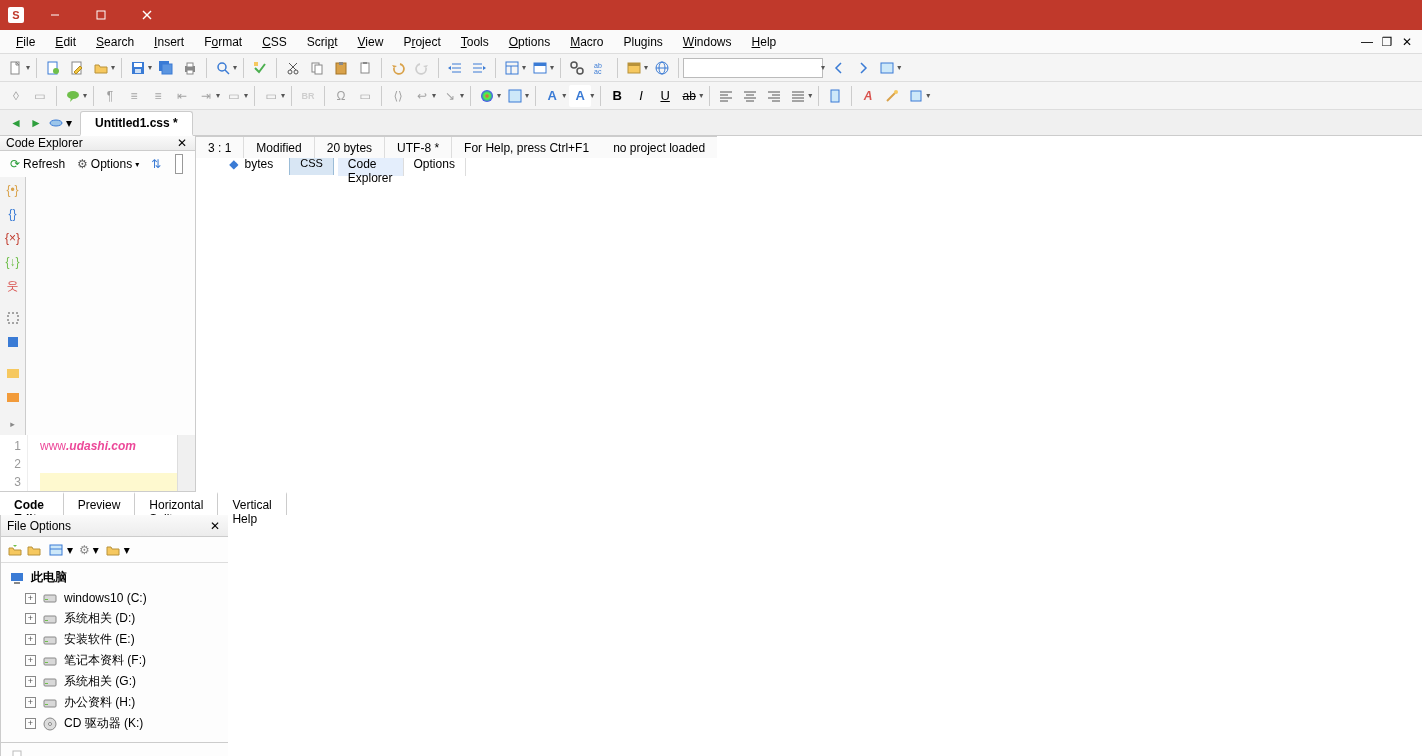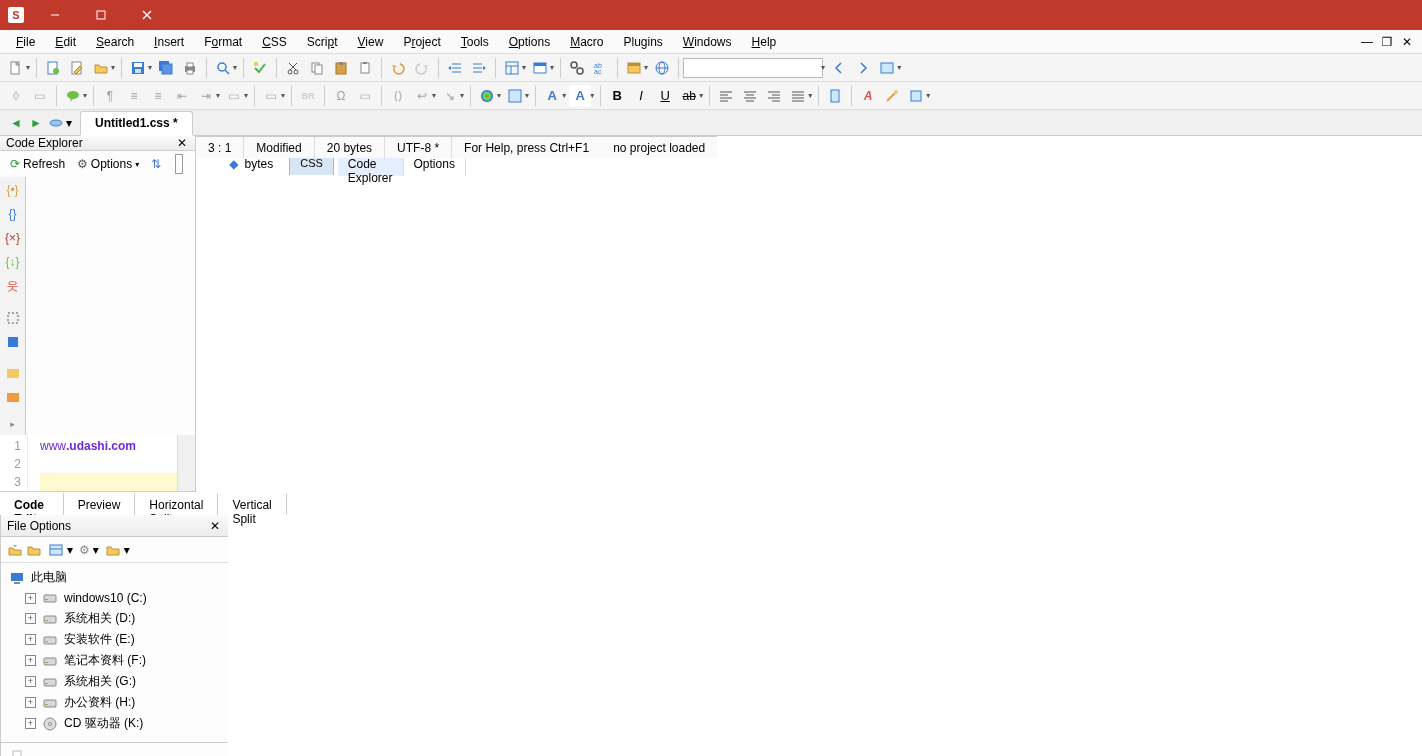--- a/index.html
+++ b/index.html
@@ -56,34 +56,34 @@
 .vstrip { width: 26px; background: #f3f3f3; border-right: 1px solid #ccc; display: flex; flex-direction: column; align-items: center; padding-top: 2px; gap:2px; }
 .vstrip .vb { width: 22px; height: 22px; display:flex; align-items:center; justify-content:center; }
 
 
 .edcol { flex: 1; display: flex; flex-direction: column; min-width: 0; }
 .editor-wrap { flex: 1; display: flex; min-height:0; }
 .gutter { width: 28px; background: #fff; border-right: 1px solid #eee; text-align: right; padding: 2px 6px 0 0; color: #999; font-family: Consolas, monospace; font-size: 12px; line-height: 18px; }
 .code { flex: 1; background: #fff; padding: 2px 0 0 12px; font-family: Consolas, monospace; font-size: 12px; line-height: 18px; position: relative; }
 .code .line { height: 18px; }
 .code .line.cur { background: #fef9cf; }
-.code .red { color: #6d28d9; }
-.code .b { font-weight: bold; }
+.code .red { color: #ec4899; }
+.code .b { font-weight: bold; font-style: italic; }
 .editor-scroll { width: 18px; background: #f0f0f0; border-left:1px solid #ddd; }
 .editor-tabs { height: 24px; border-top: 1px solid #ccc; display: flex; background:#f5f5f5; }
 .editor-tabs .et { padding: 4px 14px; font-size: 12px; border-right: 1px solid #ccc; background:#fff; border-top:2px solid transparent; }
 .editor-tabs .et.active { font-weight: bold; border-top:2px solid #fff; }
 
 
 .rightpanel { width: 228px; border-left: 1px solid #ccc; display:flex; flex-direction:column; background:#fdfdfd; }
 .rp-toolbar { height: 26px; display:flex; align-items:center; padding:2px 6px; gap:3px; border-bottom:1px solid #ddd; }
 .rp-tree { flex: 0 0 auto; padding: 4px 6px; font-size:12px; }
 .rp-tree .tn { display:flex; align-items:center; gap:6px; padding: 2px 0; }
 .rp-tree .exp { width:11px; height:11px; border:1px solid #888; font-size:9px; line-height:9px; text-align:center; color:#555; }
-.rp-tree .root { font-weight: normal; padding-left:2px; }
+.rp-tree .root { font-weight: bold; padding-left:2px; }
 .rp-tree .child { padding-left: 18px; }
 .rp-files { flex:1; border-top:1px solid #ccc; margin-top:4px; padding:4px 6px; font-size:12px; }
 .rp-files .fn { display:flex; align-items:center; gap:6px; padding:2px 2px; }
 
 
 .status { height: 22px; border-top: 1px solid #ccc; display:flex; align-items:center; font-size:12px; background:#fafafa; }
 .status .cell { padding: 0 12px; border-right:1px solid #ddd; height:100%; display:flex; align-items:center;text-align:center; }
 .status .cell.grow { flex:1; border-right:none; }
 .status .right { margin-left:auto; padding:0 12px; }
 
@@ -534,21 +534,21 @@
         <div class="line"><span class="red">www</span><span class="red b">.udashi.com</span></div>
         <div class="line"></div>
         <div class="line cur"></div>
       </div>
       <div class="editor-scroll"></div>
     </div>
     <div class="editor-tabs">
       <div class="et active">Code Editor</div>
       <div class="et">Preview</div>
       <div class="et">Horizontal Split</div>
-      <div class="et">Vertical Split</div>
+      <div class="et">Vertical Help</div>
     </div>
   </div>
 
   <div class="rightpanel">
     <div class="panel-header">
       <span>File Options</span>
       <span class="x">✕</span>
     </div>
     <div class="rp-toolbar">
       <div class="vb">

